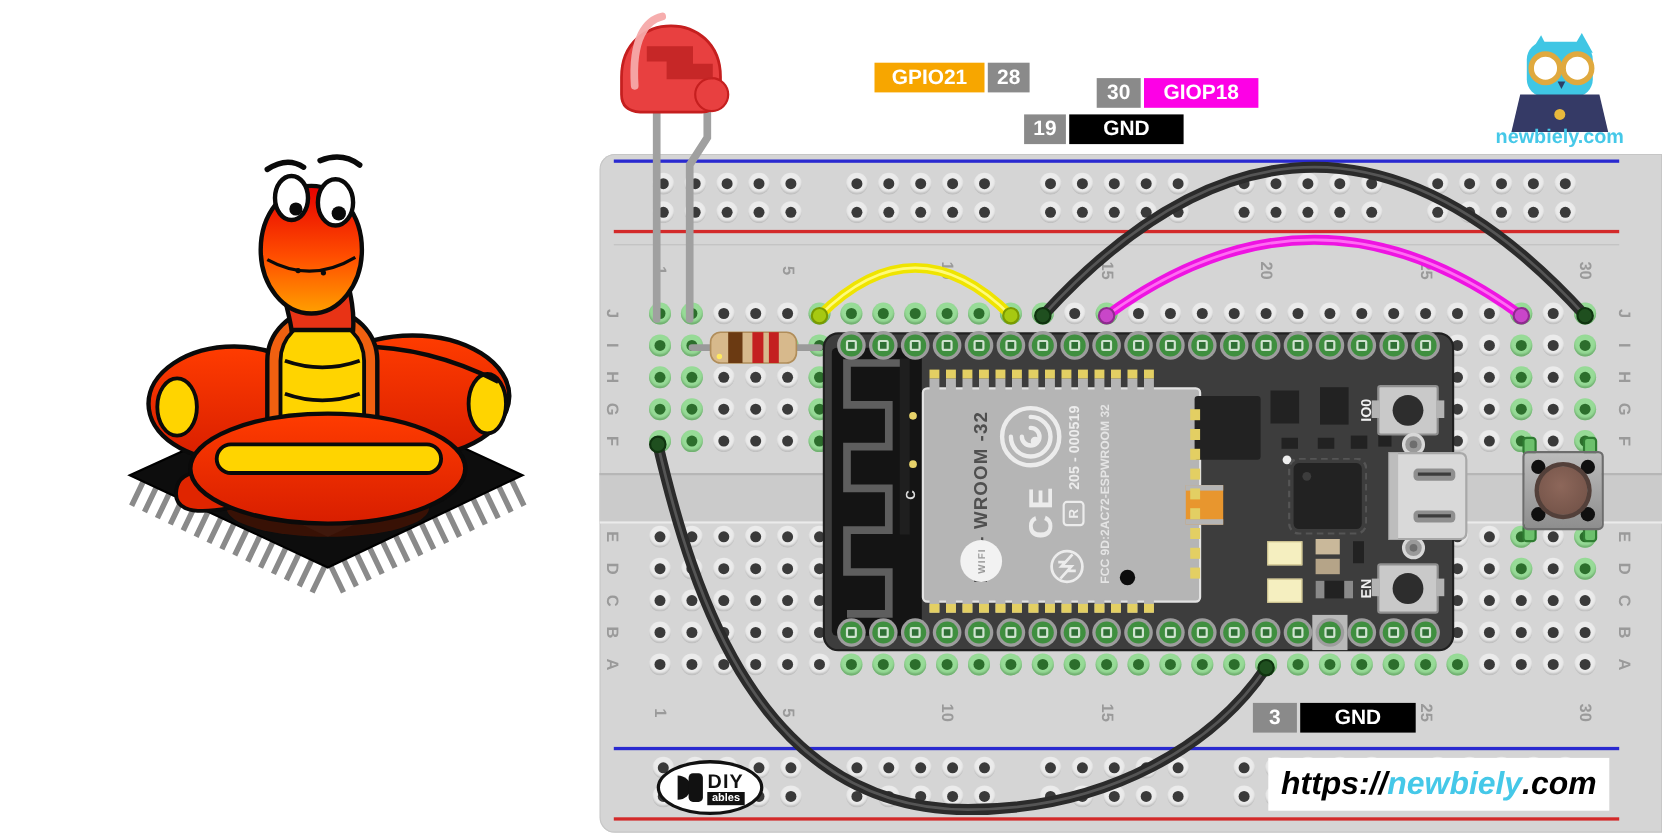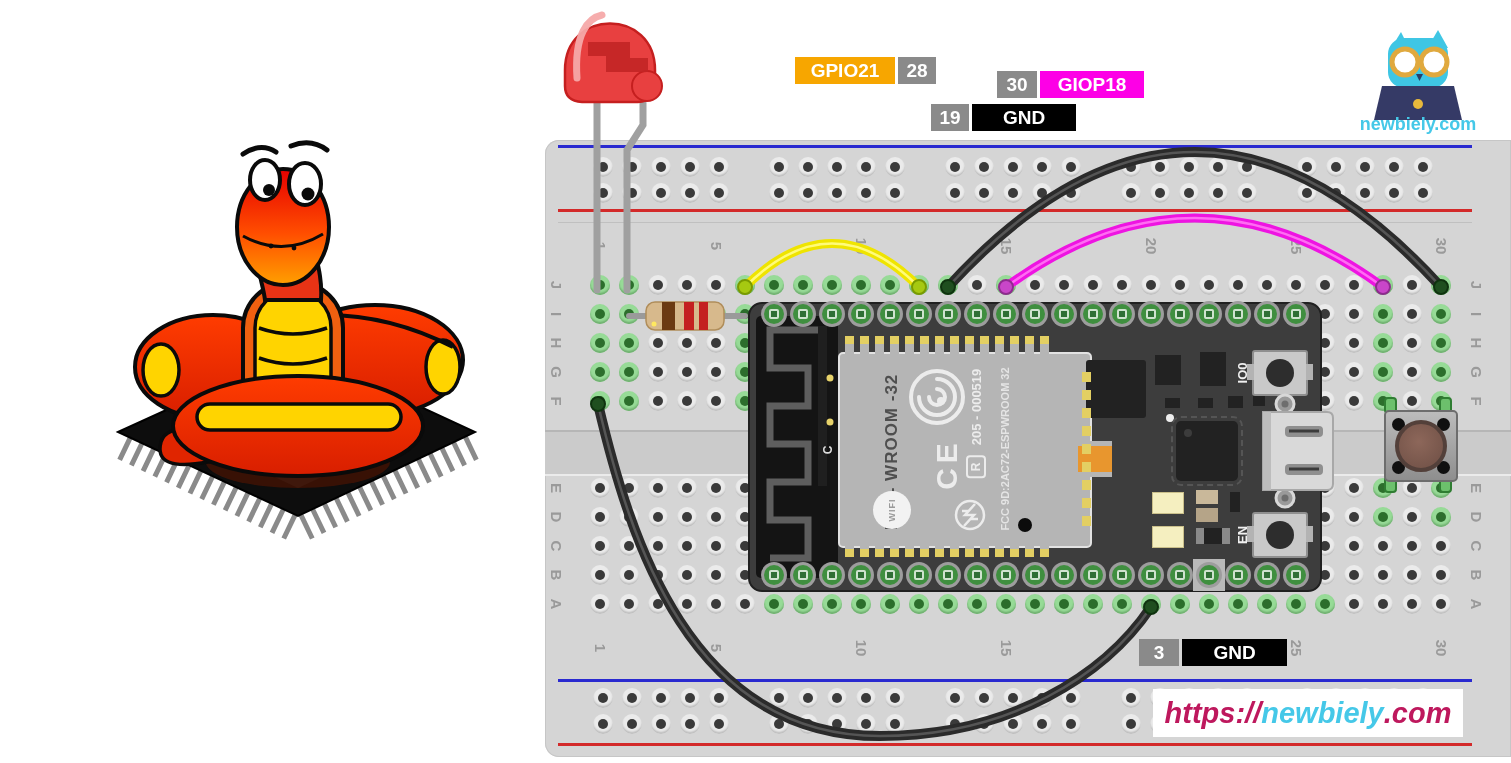--- a/index.html
+++ b/index.html
@@ -73,21 +73,21 @@
            background:linear-gradient(#bcbcbc,#8e8e8e);border:2px solid #6d6d6d;box-sizing:border-box}
   .pushbtn .pin{position:absolute;width:13px;height:13px;border-radius:50%;background:#101010}
   .pushbtn .cap{position:absolute;left:50%;top:50%;width:52px;height:52px;margin:-26px 0 0 -26px;border-radius:50%;
            background:radial-gradient(circle at 45% 40%,#8d675a,#6e4f45);border:4px solid #53403a;box-sizing:border-box}
   .stub{position:absolute;width:13px;height:17px;margin-left:-6px;background:#6cc06c;border:2px solid #2f7d32;
         border-radius:4px;box-sizing:border-box}
 
   
   .urlbox{position:absolute;left:1153px;top:689px;width:310px;height:48px;background:#fff;display:flex;
           align-items:center;justify-content:center;font-weight:bold;font-style:italic;font-size:29px;white-space:nowrap}
-  .u-navy{color:#be185d}.u-cyan{color:#45c8e8}
+  .u-navy{color:#000000}.u-cyan{color:#45c8e8}
   .owl-text{position:absolute;left:1338px;top:114px;width:160px;text-align:center;font-weight:bold;
             font-size:18px;color:#45c8e8}
   .diy{position:absolute;left:597px;top:691px;width:97px;height:50px;background:#fff;border:3px solid #111;
        border-radius:50%;display:flex;align-items:center;justify-content:center;gap:3px;box-sizing:border-box}
   .diy-txt{display:flex;flex-direction:column;align-items:flex-start;line-height:1}
   .diy-d{font-weight:bold;font-size:18px;color:#111;letter-spacing:1px}
   .diy-a{font-size:10px;color:#fff;background:#111;padding:1px 4px;font-weight:bold;margin-top:1px}
   svg{display:block}
 </style>
 </head>
@@ -432,20 +432,30 @@
       <div class="bb-label" style="left: 556px; top: 517px;">D</div>
       <div class="bb-label" style="left: 1476px; top: 517px;">D</div>
       <div class="bb-label" style="left: 556px; top: 546px;">C</div>
       <div class="bb-label" style="left: 1476px; top: 546px;">C</div>
       <div class="bb-label" style="left: 556px; top: 575px;">B</div>
       <div class="bb-label" style="left: 1476px; top: 575px;">B</div>
       <div class="bb-label" style="left: 556px; top: 604px;">A</div>
       <div class="bb-label" style="left: 1476px; top: 604px;">A</div>
     </div>
 
+  <div class="diy">
+    <svg width="26" height="30" viewBox="0 0 26 30">
+      <path d="M2,4 A12,11 0 0 1 2,26 Z" fill="#111"></path>
+      <rect x="12" y="2" width="13" height="26" rx="4" fill="#111"></rect>
+    </svg>
+    <div class="diy-txt">
+      <span class="diy-d">DIY</span>
+      <span class="diy-a">ables</span>
+    </div>
+  </div>
 
   <svg class="abs" style="left:590px;top:295px" width="175" height="55" viewBox="0 0 175 55">
     <line x1="39" y1="21" x2="155" y2="21" stroke="#9a9a9a" stroke-width="6" stroke-linecap="round"></line>
     <rect x="56" y="7" width="78" height="28" rx="9" fill="#d7b98c" stroke="#b08d5a" stroke-width="1.5"></rect>
     <rect x="72" y="7" width="13" height="28" fill="#6b3a12"></rect>
     <rect x="94" y="7" width="10" height="28" fill="#c42020"></rect>
     <rect x="109" y="7" width="9" height="28" fill="#c42020"></rect>
     <circle cx="64" cy="29" r="2.5" fill="#ffe860"></circle>
   </svg>
 

